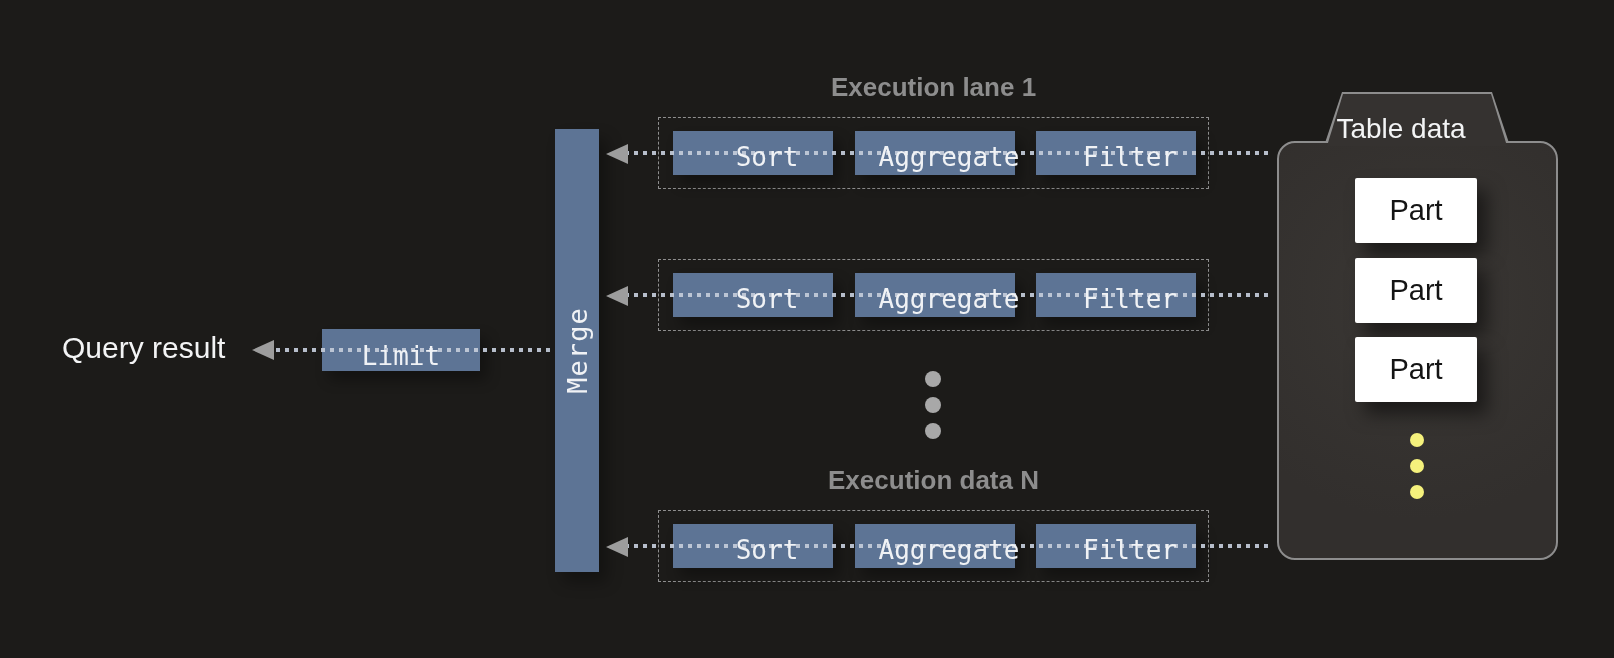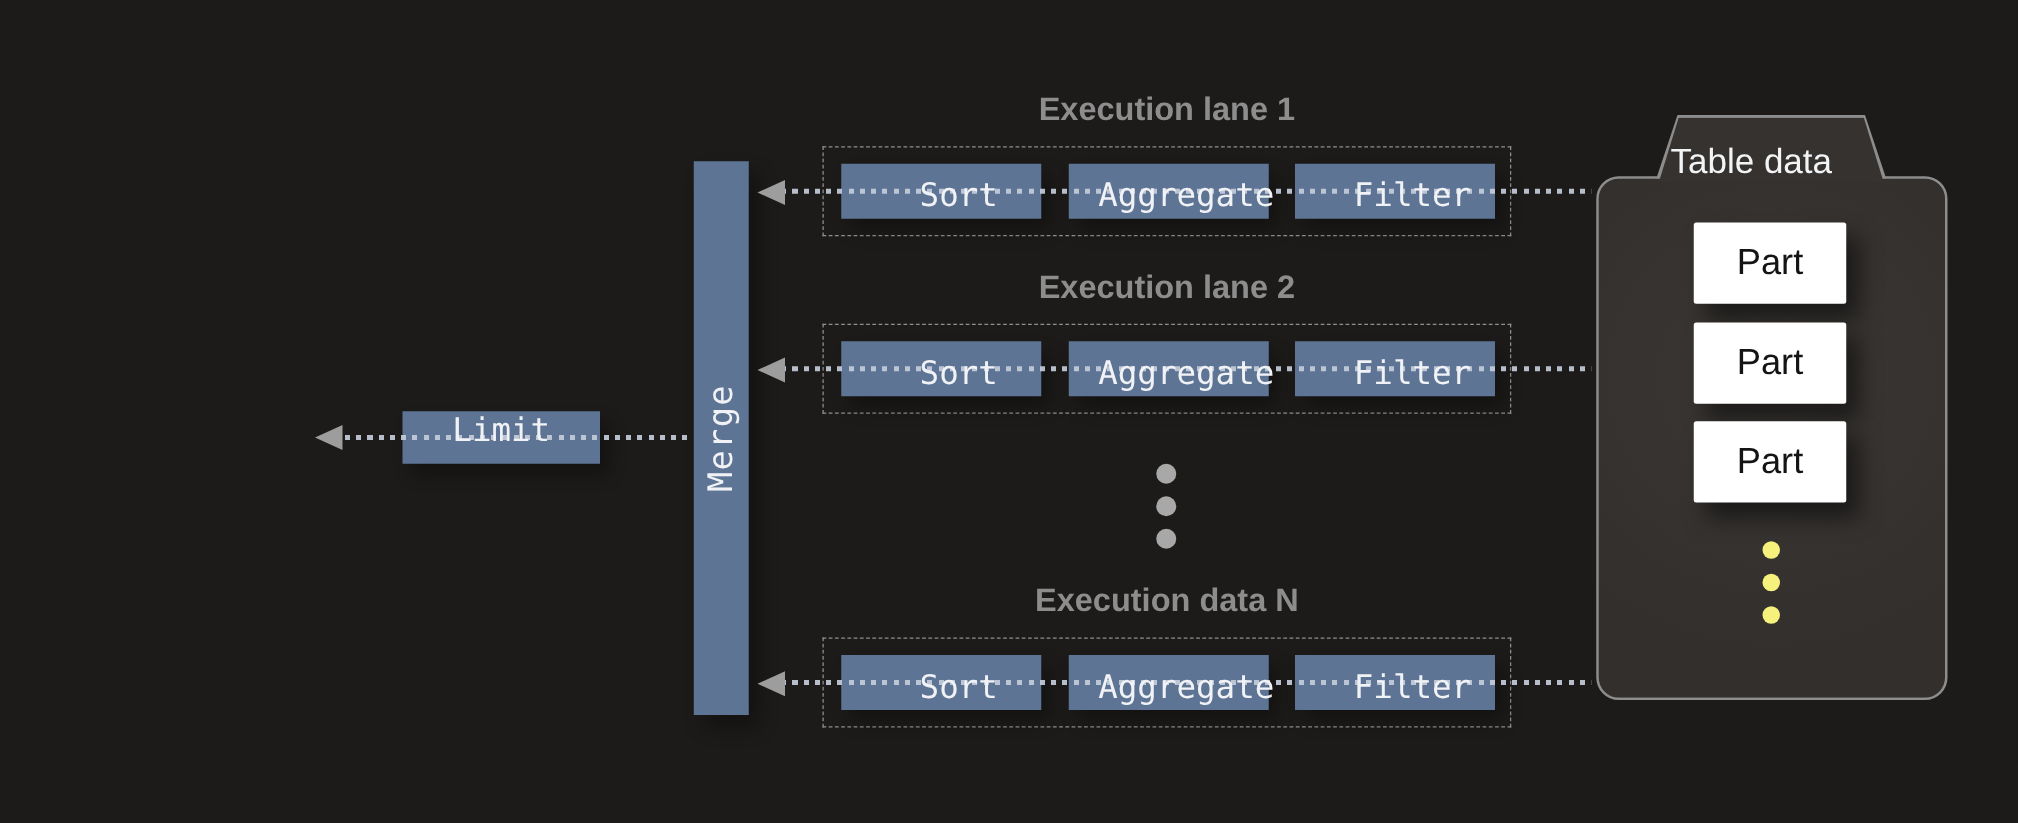--- a/index.html
+++ b/index.html
@@ -71,21 +71,21 @@
     display:flex;align-items:center;justify-content:center;
   }
   #merge-label span{
     transform:rotate(-90deg);
     font-size:27px;letter-spacing:1px;white-space:nowrap;
   }
 
   
   #limit-box{left:322px;top:329px;width:158px;height:42px;background:#5d7495;
     box-shadow:7px 9px 14px rgba(0,0,0,0.32);}
-  #limit-label{left:322px;top:318px;width:158px;height:54px;}
+  #limit-label{left:322px;top:329px;width:158px;height:54px;}
 
   
   .dot{position:absolute;border-radius:50%;}
   .dot-gray{width:16px;height:16px;background:#a8a8a8;}
   .dot-yellow{width:14px;height:14px;background:#f5f17c;}
 
   
   #table-container{
     left:1277px;top:141px;width:281px;height:419px;
     border:2px solid #8d8d8d;border-radius:18px;
@@ -115,20 +115,21 @@
     font-size:29px;color:#141414;
     box-shadow:10px 12px 18px rgba(0,0,0,0.5);
   }
   .flex-c{display:flex;align-items:center;justify-content:center;}
 </style>
 </head>
 <body>
 
 <div id="stage">
 
+  <div class="abs sans-white" style="left:62px;top:331px;font-size:30px;">Query result</div>
 
   <div class="abs" id="limit-box"></div>
   <div class="hline" style="left:276px;top:348px;width:279px;"></div>
   <div class="abs mono flex-c" id="limit-label" style="font-size:26px;">Limit</div>
   <div class="arrow-left" style="left:252px;top:340px;"></div>
 
   <div class="abs" id="merge-bar"></div>
   <div class="abs mono" id="merge-label">
     <span>Merge</span>
   </div>
@@ -139,21 +140,20 @@
     <div class="op-box b2"></div>
     <div class="op-box b3"></div>
     <div class="hline lane-line"></div>
     <div class="op-label mono b1" style="top:13px;">Sort</div>
     <div class="op-label mono b2" style="top:13px;">Aggregate</div>
     <div class="op-label mono b3" style="top:13px;">Filter</div>
     <div class="arrow-left"></div>
   </div>
 
   <div class="lane" style="top:259px;">
-    <div class="lane-title">Execution lane 2</div>
     <div class="op-box b1"></div>
     <div class="op-box b2"></div>
     <div class="op-box b3"></div>
     <div class="hline lane-line"></div>
     <div class="op-label mono b1" style="top:13px;">Sort</div>
     <div class="op-label mono b2" style="top:13px;">Aggregate</div>
     <div class="op-label mono b3" style="top:13px;">Filter</div>
     <div class="arrow-left"></div>
   </div>
 

